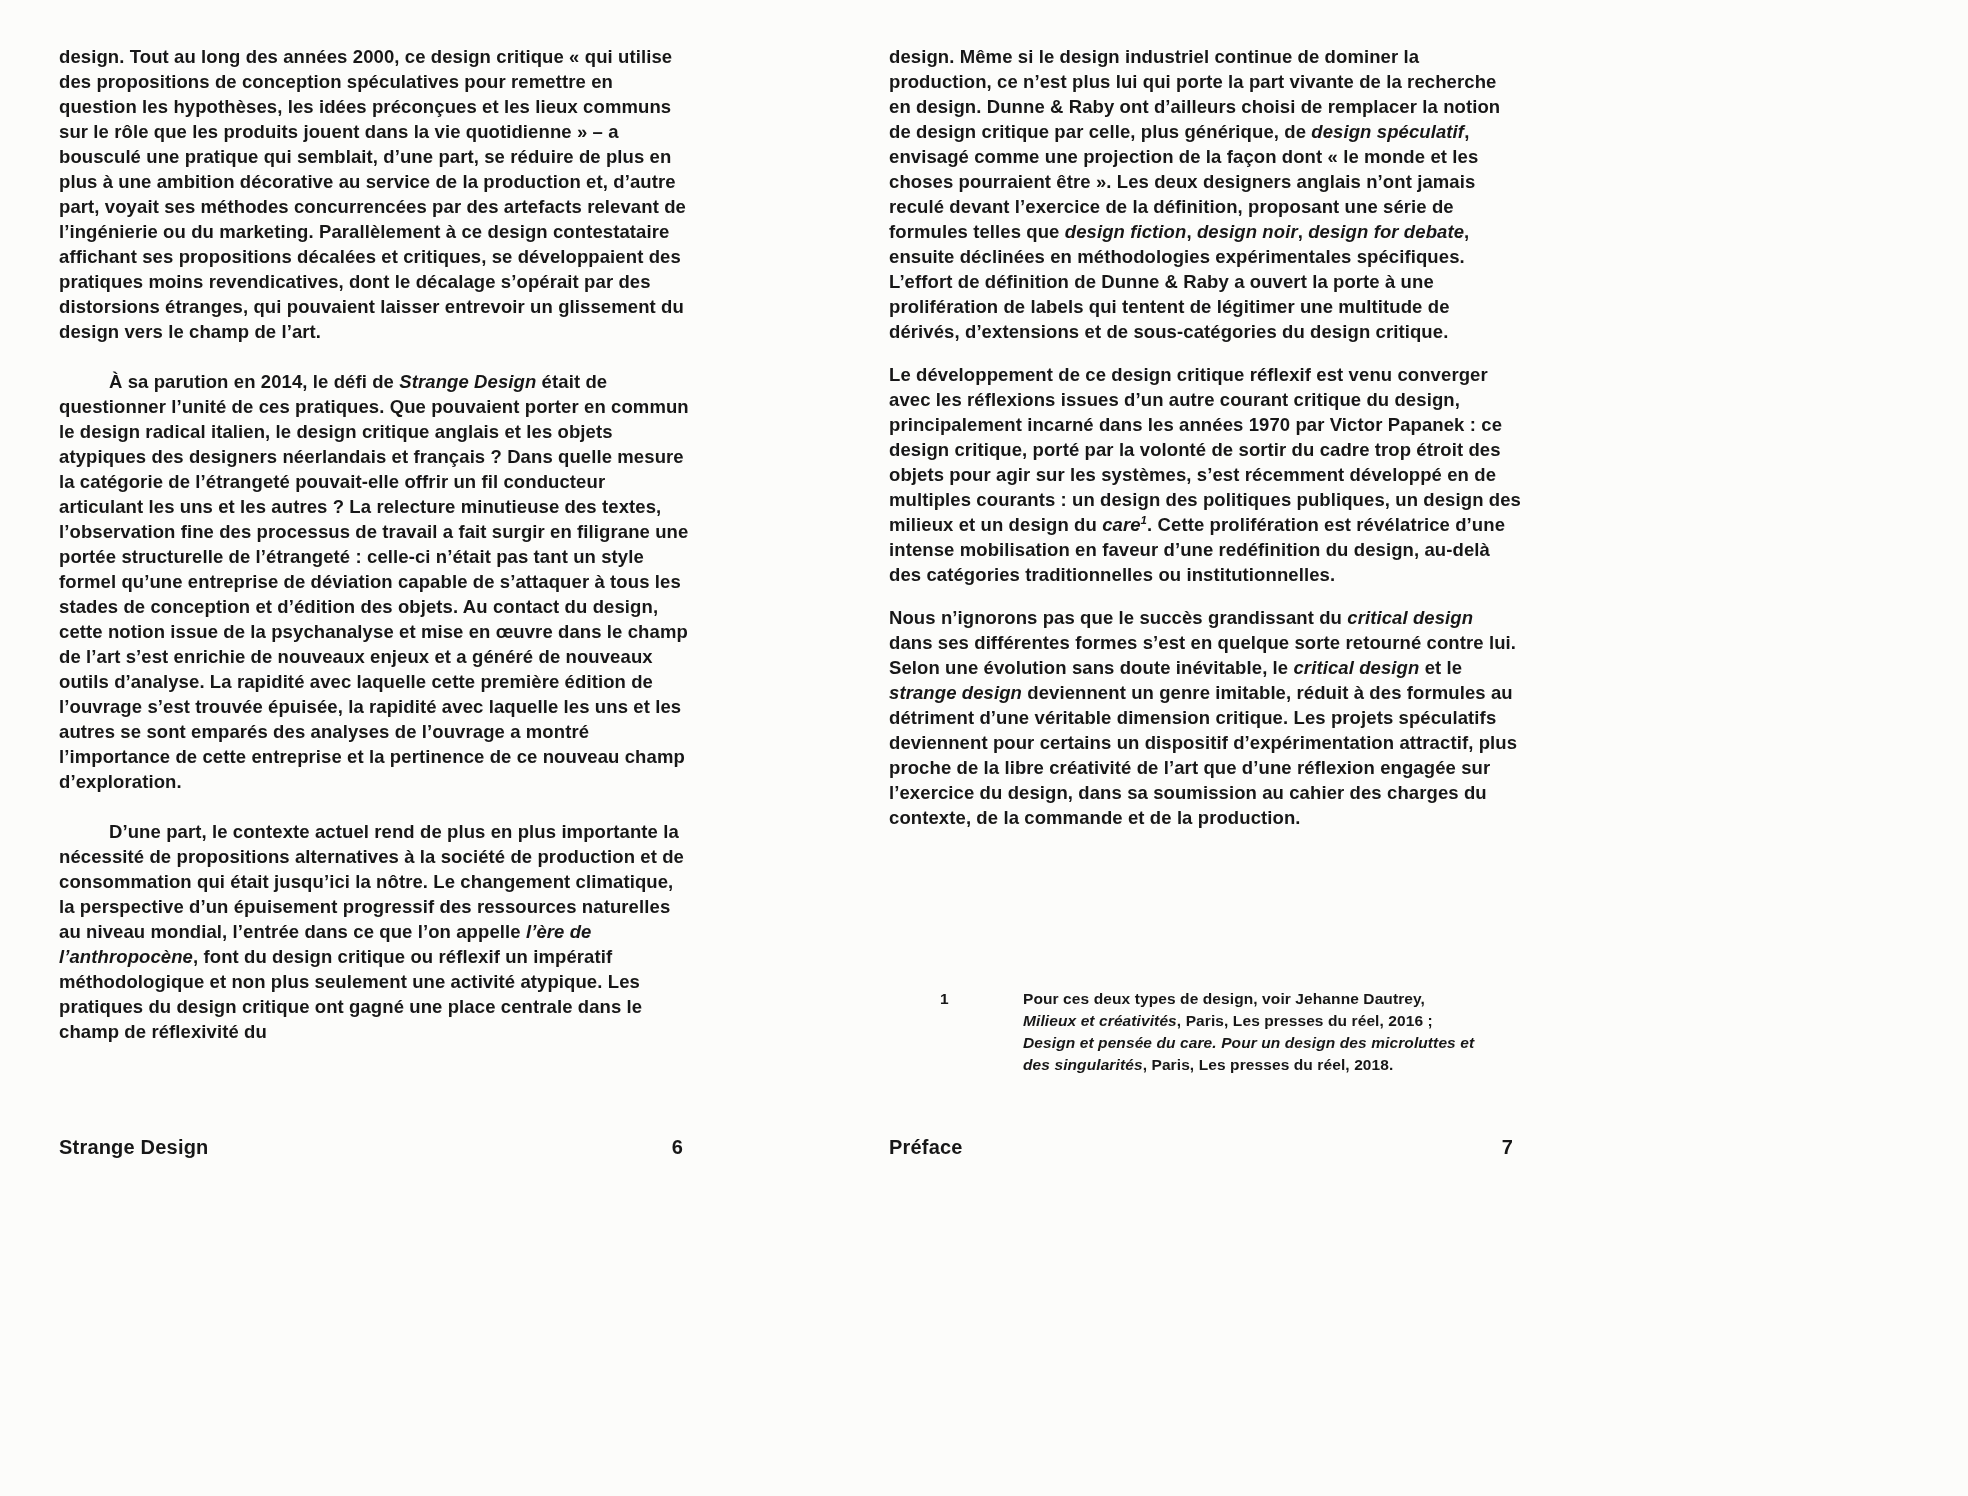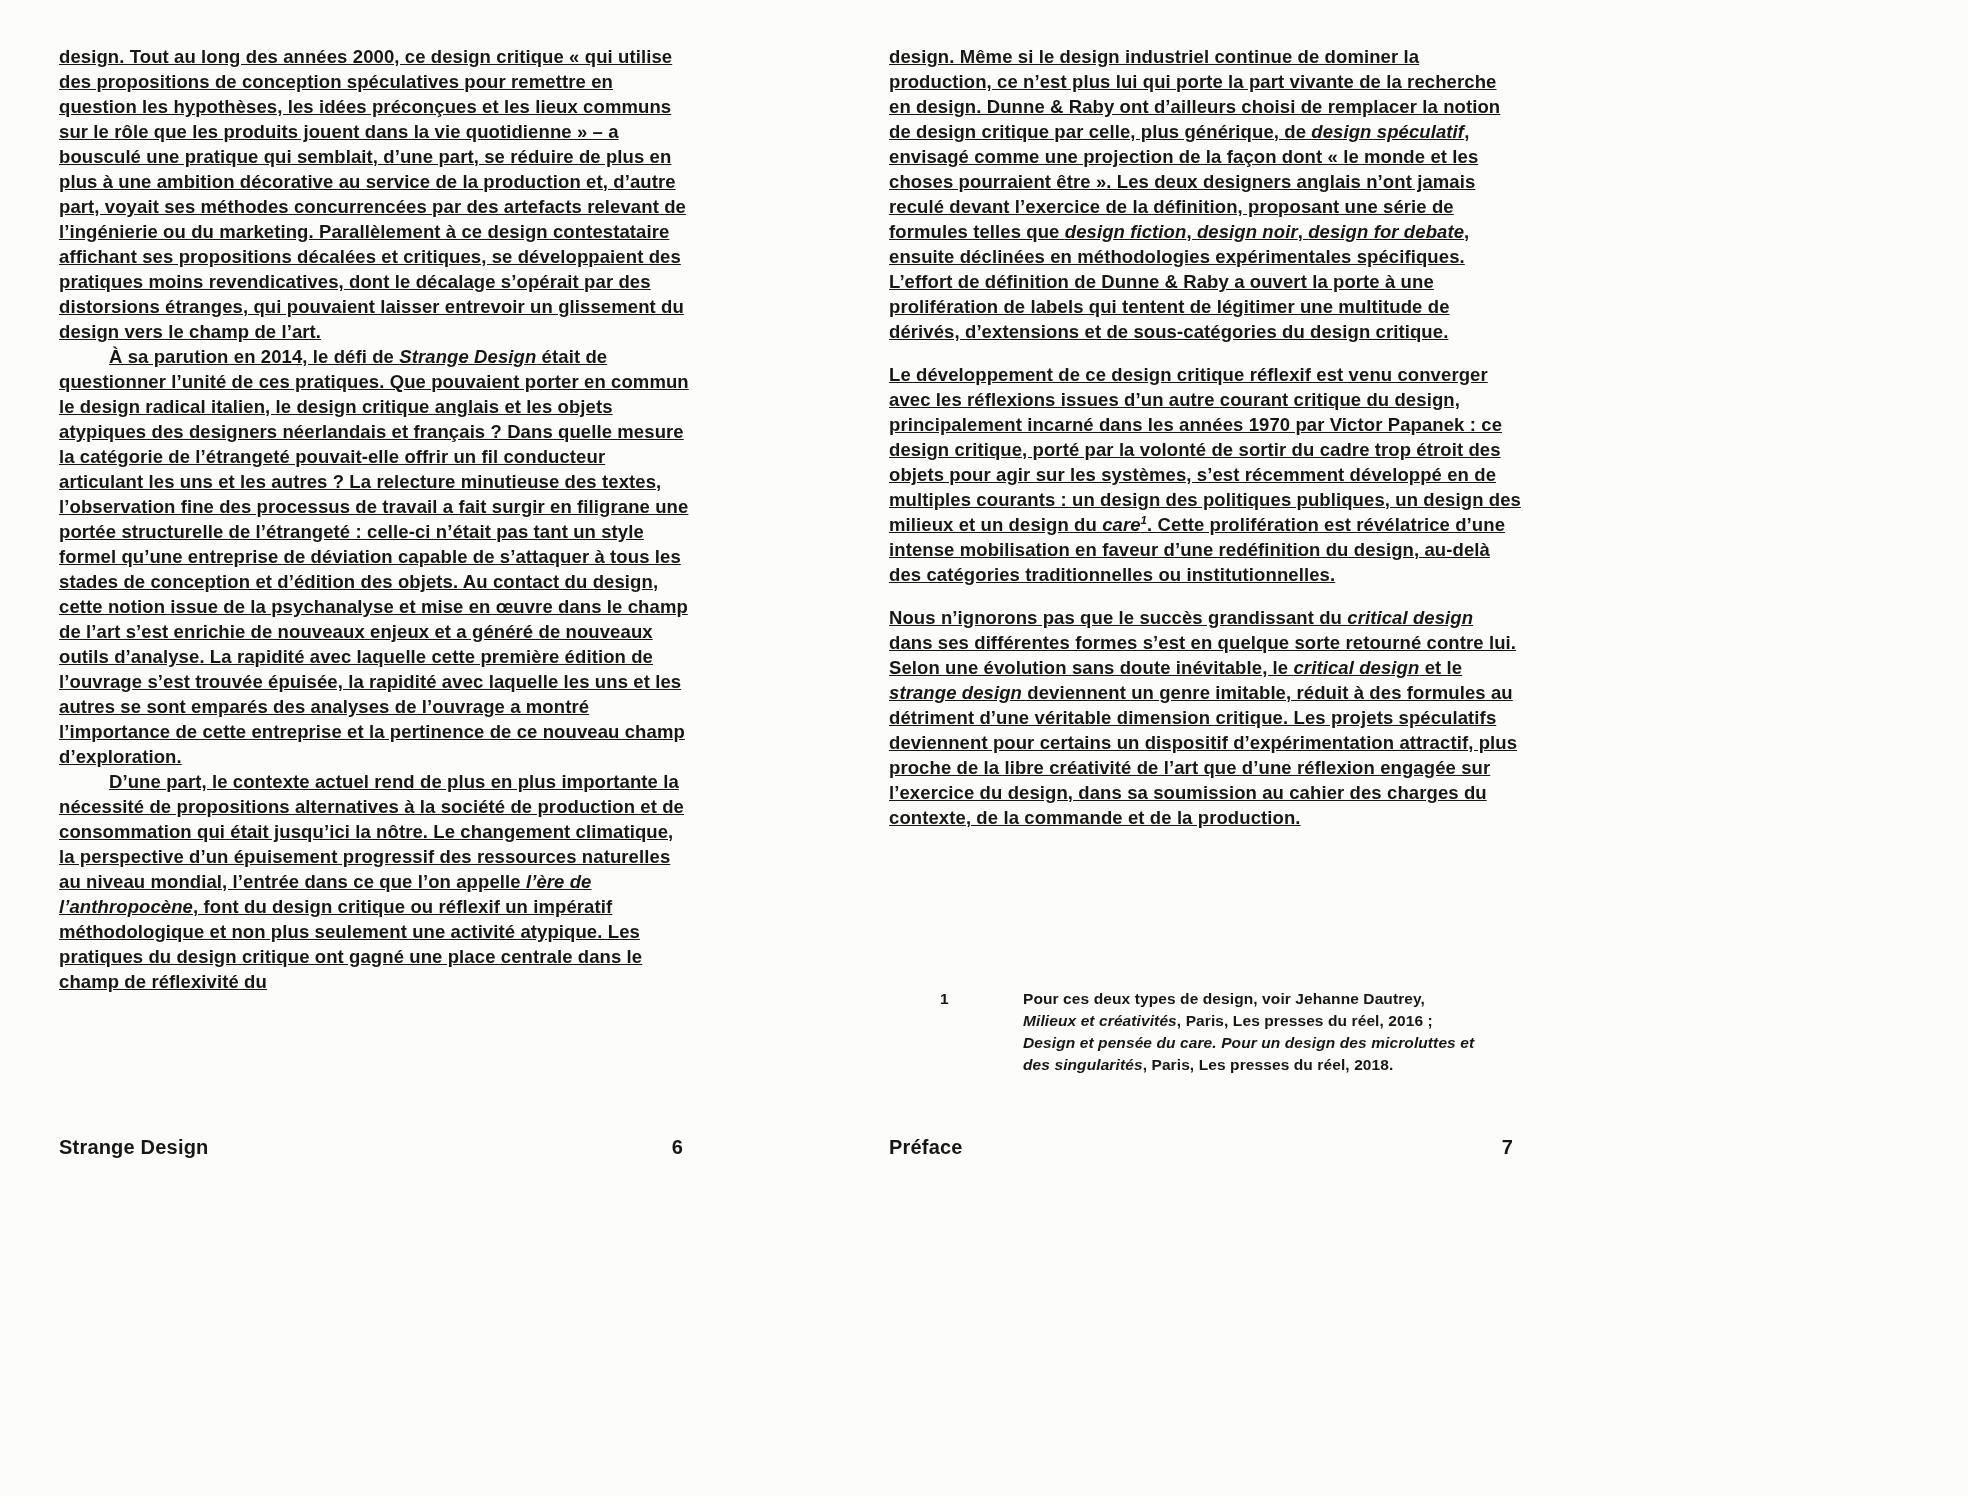--- a/index.html
+++ b/index.html
@@ -18,22 +18,22 @@
     position: absolute;
     top: 44px;
     width: 632px;
     font-size: 18.5px;
     line-height: 25px;
     letter-spacing: 0.1px;
     text-align: left;
   }
   .column.left  { left: 59px; }
   .column.right { left: 889px; }
-  .para { margin: 0; text-decoration: underline; }
-  .para.indent { text-indent: 50px; }
+  .para { margin: 0; }
+  .para.indent { text-indent: 50px; margin-top: 25px; }
   .para.spaced { margin-top: 18px; }
   .it { font-style: italic; }
   sup { font-size: 0.62em; line-height: 0; vertical-align: super; }
   .footnote {
     position: absolute;
     left: 889px;
     top: 988px;
     width: 592px;
     display: flex;
     font-size: 15.5px;

